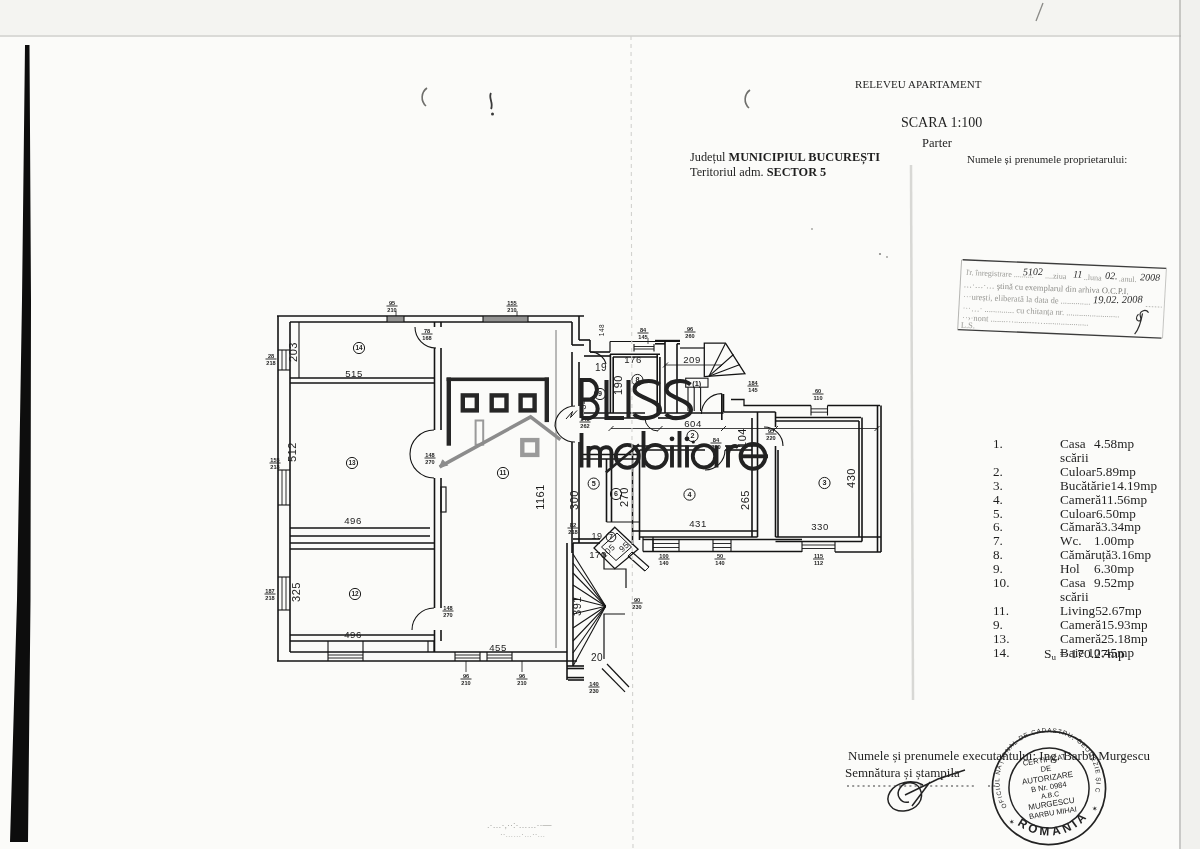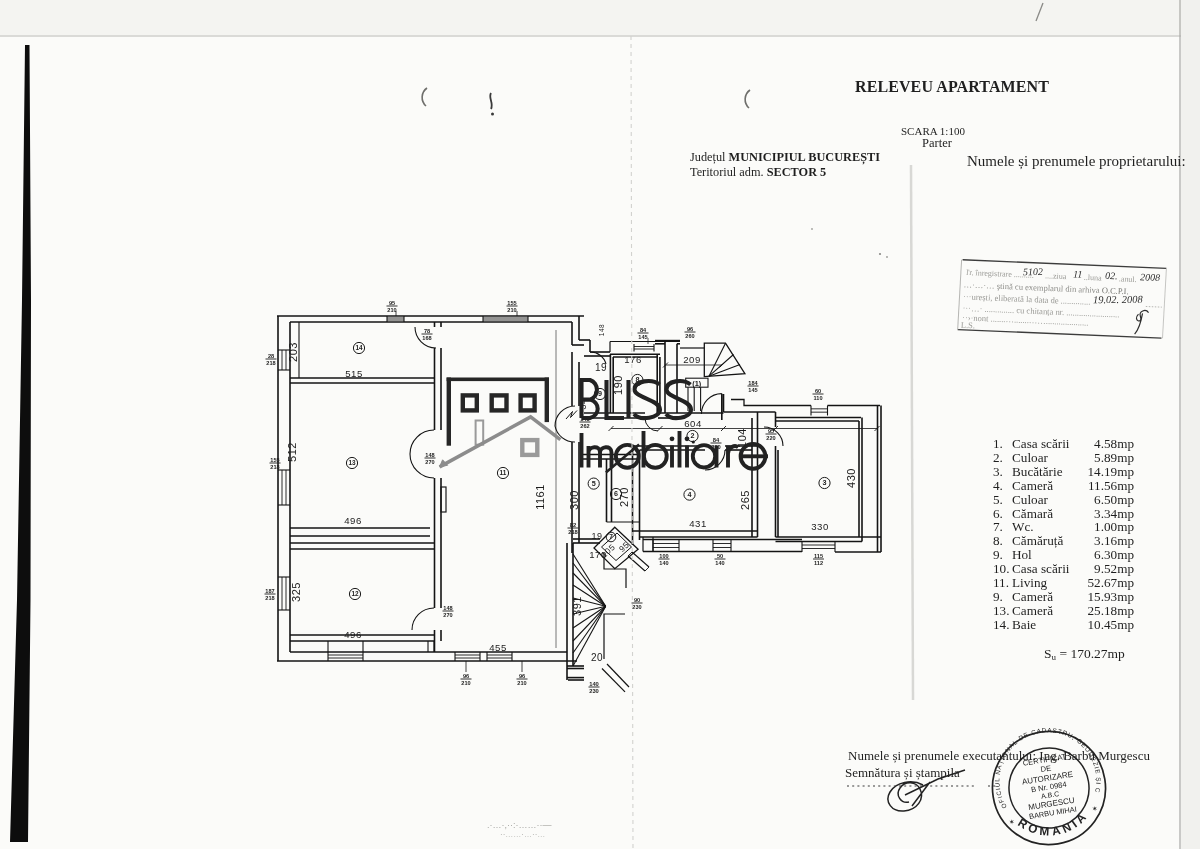--- a/index.html
+++ b/index.html
@@ -1,21 +1,21 @@
 <!DOCTYPE html>
 <html><head><meta charset="utf-8">
 <style>
 html,body{margin:0;padding:0;}
 #page{position:relative;width:1200px;height:849px;background:#fbfbf9;overflow:hidden;
   font-family:"Liberation Serif", serif;color:#1f1f1f;}
 .abs{position:absolute;}
 #tbl{position:absolute;left:993px;top:437px;width:141px;font-size:13.2px;line-height:13.9px;}
 #tbl .r{display:flex;}
 #tbl .n{width:19px;flex:none;}
-#tbl .nm{flex:1;}
+#tbl .nm{flex:1;margin-left:48px;}
 #tbl .v{flex:none;}
 </style></head>
 <body>
 <div id="page">
 <svg class="abs" style="left:0;top:0" width="1200" height="849" viewBox="0 0 1200 849">
 
 <line x1="277" y1="316" x2="584" y2="316" stroke="#141414" stroke-width="1.6"></line>
 <line x1="290" y1="322" x2="572" y2="322" stroke="#141414" stroke-width="1.6"></line>
 
 <line x1="387" y1="316" x2="387" y2="322" stroke="#141414" stroke-width="1.1"></line>
@@ -620,31 +620,31 @@
 <text x="1004" y="818" font-size="7">✶</text>
         <text x="1088" y="818" font-size="7">✶</text>
 </g>
 
 <path d="M 923 785 C 912 779 896 782 890 792 C 884 802 892 812 904 811 C 917 810 925 799 920 789 C 916 781 905 781 900 788 C 895 795 901 804 909 802 M 905 795 L 938 779 L 965 770 M 930 782 L 912 806" stroke="#232323" stroke-width="1.5" fill="none"></path>
 
 <line x1="847" y1="786" x2="975" y2="786" stroke="#3a3a3a" stroke-width="1.1" stroke-dasharray="2,3.2"></line>
 <line x1="988" y1="786" x2="998" y2="786" stroke="#3a3a3a" stroke-width="1.1" stroke-dasharray="2,3.2"></line>
 </svg>
 
-<div class="abs" style="left:855px;top:78px;width:300px;font-weight:bold;font-size:16px;letter-spacing:0.1px;">RELEVEU APARTAMENT</div>
-
-<div class="abs" style="left:901px;top:125px;font-size:11px;letter-spacing:0px;">SCARA 1:100</div>
+<div class="abs" style="left:855px;top:78px;width:300px;font-weight:normal;font-size:11px;letter-spacing:0.1px;">RELEVEU APARTAMENT</div>
+
+<div class="abs" style="left:901px;top:115px;font-size:14px;letter-spacing:0px;">SCARA 1:100</div>
 
 <div class="abs" style="left:922px;top:136px;font-size:12.5px;">Parter</div>
 
 <div class="abs" style="left:690px;top:150px;font-size:12.3px;font-family:Liberation Serif, serif;">Județul <b>MUNICIPIUL BUCUREȘTI</b></div>
 
 <div class="abs" style="left:690px;top:164.5px;font-size:12.3px;">Teritoriul adm. <b>SECTOR 5</b></div>
 
-<div class="abs" style="left:967px;top:152.5px;font-size:15px;">Numele și prenumele proprietarului:</div>
+<div class="abs" style="left:967px;top:152.5px;font-size:11px;">Numele și prenumele proprietarului:</div>
 
 <div id="tbl">
 <div class="r">
         <span class="n">1.</span>
         <span class="nm">Casa scării</span>
         <span class="v">4.58mp</span>
       </div>
 <div class="r">
         <span class="n">2.</span>
         <span class="nm">Culoar</span>

